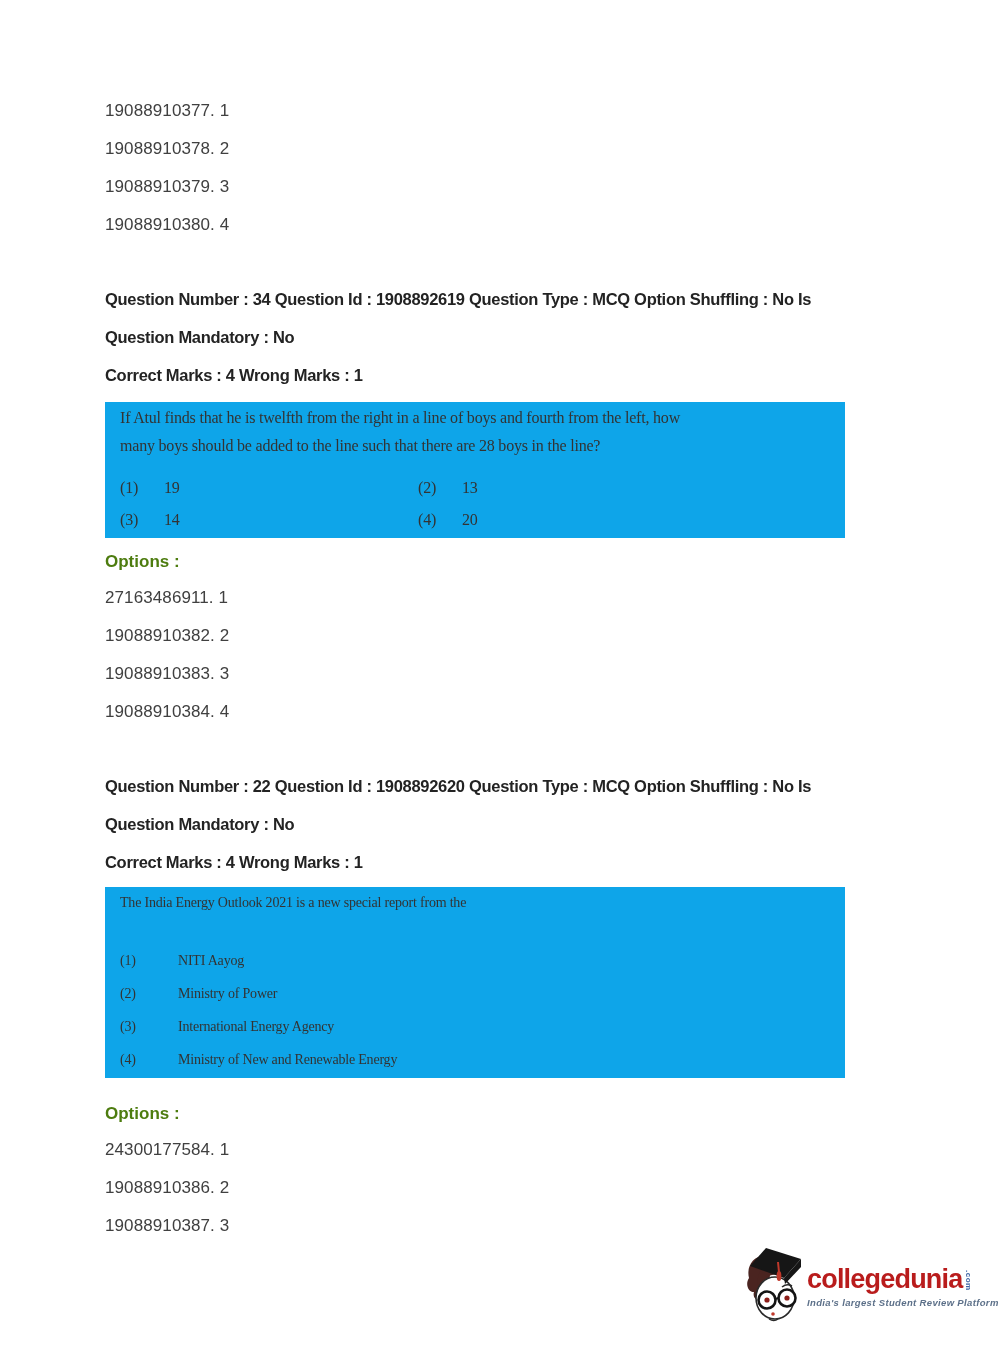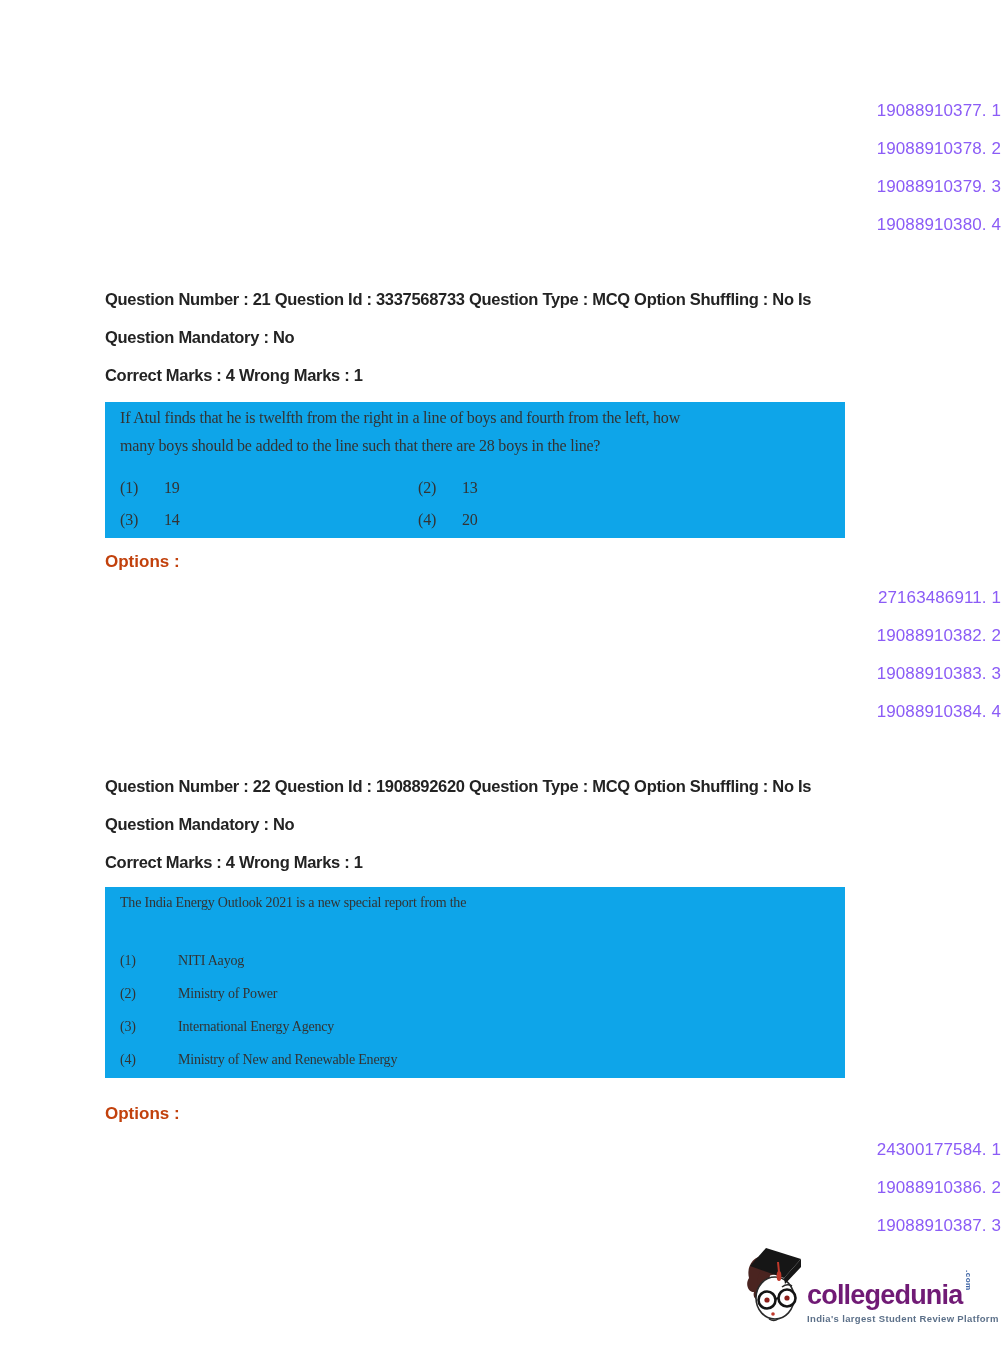--- a/index.html
+++ b/index.html
@@ -11,21 +11,21 @@
     color:#3b3b3b;
     overflow:hidden;
   }
   .content { position:absolute; left:105px; top:0; width:896px; }
 
   
   .id-list.first { margin-top:101px; }
   .id-list.after { margin-top:16px; }
   .id-row {
     font-size:17px; line-height:20px; margin-bottom:18px;
-    color:#8b5cf6; letter-spacing:0.1px;text-align:right;
+    color:#404040; letter-spacing:0.1px;
   }
 
   
   .q-head {
     margin-top:45px;
     font-weight:700; color:#232323;
     font-size:16.5px; letter-spacing:-0.3px;
   }
   .q-head > div { line-height:38px; white-space:nowrap; }
 
@@ -47,21 +47,21 @@
     display:grid;
     grid-template-columns:298px auto;
     line-height:32px;
   }
   .choice-grid .cnum { display:inline-block; width:44px; }
 
   .choice-list { margin-top:27px; line-height:33px; }
   .choice-list .cnum { display:inline-block; width:58px; }
 
   .opt-label {
-    font-weight:700; font-size:17px; line-height:20px; color:#c2410c;
+    font-weight:700; font-size:17px; line-height:20px; color:#4d7c0f;
   }
   .opt-label.g1 { margin-top:14px; }
   .opt-label.g2 { margin-top:26px; }
 
   
   .logo {
     position:absolute; left:744px; top:1246px;
     display:flex; align-items:flex-start;
   }
   .logo svg { margin-right:5px; flex:0 0 auto; }
@@ -87,21 +87,21 @@
 
     <div class="id-list first">
       <div class="id-row">19088910377. 1</div>
       <div class="id-row">19088910378. 2</div>
       <div class="id-row">19088910379. 3</div>
       <div class="id-row">19088910380. 4</div>
     </div>
 
     <section>
       <div class="q-head">
-        <div>Question Number : 21 Question Id : 3337568733 Question Type : MCQ Option Shuffling : No Is</div>
+        <div>Question Number : 34 Question Id : 1908892619 Question Type : MCQ Option Shuffling : No Is</div>
         <div>Question Mandatory : No</div>
         <div>Correct Marks : 4 Wrong Marks : 1</div>
       </div>
 
       <div class="q-img q21">
         <div class="body-line">If Atul finds that he is twelfth from the right in a line of boys and fourth from the left, how</div>
         <div class="body-line">many boys should be added to the line such that there are 28 boys in the line?</div>
         <div class="choice-grid">
           <div><span class="cnum">(1)</span><span class="ctext">19</span></div>
           <div><span class="cnum">(2)</span><span class="ctext">13</span></div>
@@ -158,19 +158,19 @@
       <circle cx="43" cy="52" r="8.5" fill="#ffffff" stroke="#141414" stroke-width="2.6"></circle>
       <line x1="31" y1="53" x2="35" y2="52" stroke="#141414" stroke-width="2.2"></line>
       <circle cx="23" cy="54" r="2.6" fill="#8c1d18"></circle>
       <circle cx="43" cy="52" r="2.6" fill="#8c1d18"></circle>
       <path d="M38 41 q5 -4 10 -1" fill="none" stroke="#2a2a2a" stroke-width="1.6"></path>
       <circle cx="29" cy="68" r="1.8" fill="#c0392b"></circle>
       <path d="M25 73 q5 3 9 0" fill="none" stroke="#2a2a2a" stroke-width="1.4"></path>
     </svg>
     <div class="logo-text">
       <div class="brand-line">
-        <span class="brand" style="color: #701a75; margin-top: 16px;">collegedunia</span>
+        <span class="brand" style="color: #b91c1c;">collegedunia</span>
         <span class="tld" style="color: rgb(61, 100, 165);">.com</span>
       </div>
-      <div class="tagline" style="color: rgb(92, 112, 137);">India's largest Student Review Platform</div>
+      <div class="tagline" style="color: rgb(92, 112, 137); font-style: italic;">India's largest Student Review Platform</div>
     </div>
   </div>
 </div>
 
 </body></html>

